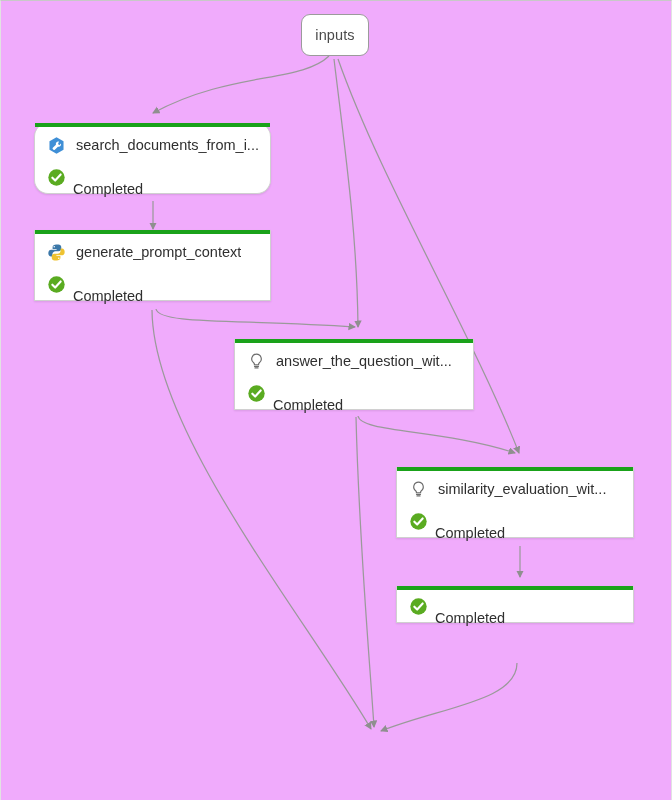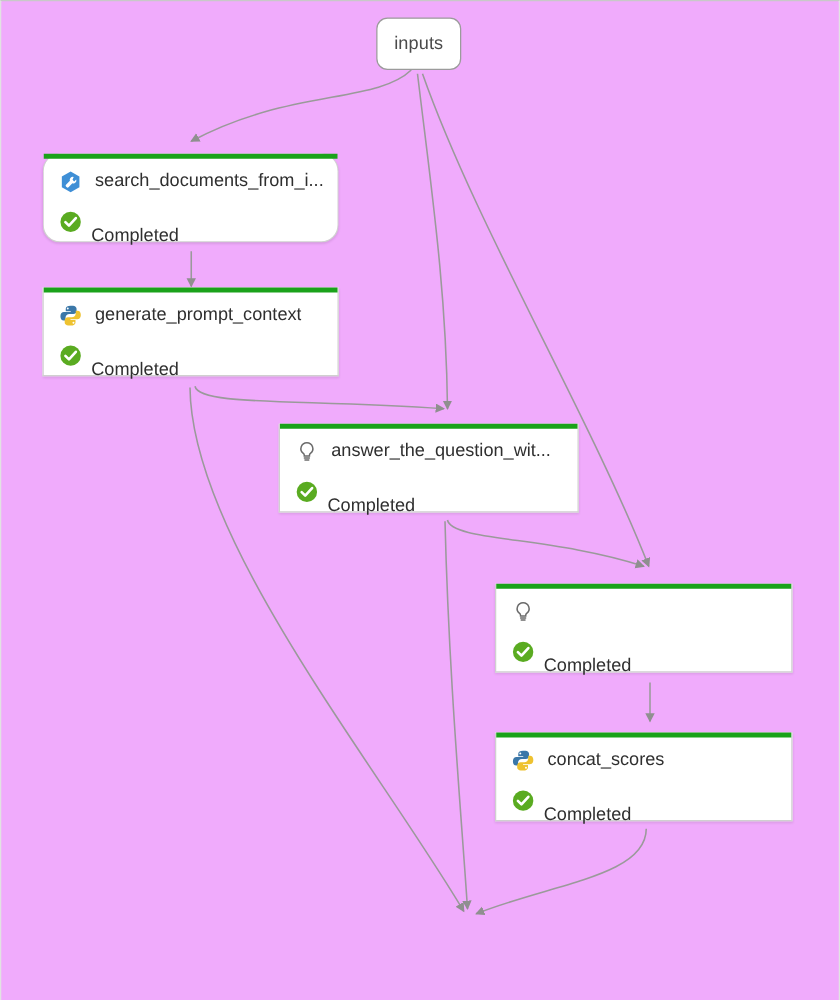--- a/index.html
+++ b/index.html
@@ -155,21 +155,21 @@
     </div>
     <div class="node-row status-row">
       <svg class="node-ico" viewBox="0 0 20 20">
         <circle cx="10" cy="10" r="8.6" fill="#5aab21"></circle>
         <path d="M5.6 10.2 L8.6 13.2 L14.4 6.8" stroke="#ffffff" stroke-width="2.2" fill="none" stroke-linecap="round" stroke-linejoin="round"></path>
       </svg>
       <span class="node-status">Completed</span>
     </div>
   </div>
 
-  <div class="node" style="left:222px; top:338px; width:240px;">
+  <div class="node" style="left:233px; top:338px; width:240px;">
     <div class="node-bar"></div>
     <div class="node-row node-title-row">
       <svg class="node-ico" viewBox="0 0 20 20">
         <path d="M10 2.3 a5 5 0 0 0 -3 9 c.5 .4 .8 1 .8 1.6 v.5 h4.4 v-.5 c0-.6 .3-1.2 .8-1.6 a5 5 0 0 0 -3-9 z" fill="none" stroke="#6b6b6b" stroke-width="1.25"></path>
         <path d="M7.9 15.1 h4.2 M8.4 16.8 h3.2" stroke="#6b6b6b" stroke-width="1.25" stroke-linecap="round"></path>
       </svg>
       <span class="node-title">answer_the_question_wit...</span>
     </div>
     <div class="node-row status-row">
       <svg class="node-ico" viewBox="0 0 20 20">
@@ -180,39 +180,33 @@
     </div>
   </div>
 
   <div class="node" style="left:395px; top:466px; width:238px;">
     <div class="node-bar"></div>
     <div class="node-row node-title-row">
       <svg class="node-ico" viewBox="0 0 20 20">
         <path d="M10 2.3 a5 5 0 0 0 -3 9 c.5 .4 .8 1 .8 1.6 v.5 h4.4 v-.5 c0-.6 .3-1.2 .8-1.6 a5 5 0 0 0 -3-9 z" fill="none" stroke="#6b6b6b" stroke-width="1.25"></path>
         <path d="M7.9 15.1 h4.2 M8.4 16.8 h3.2" stroke="#6b6b6b" stroke-width="1.25" stroke-linecap="round"></path>
       </svg>
+      <span class="node-title">similarity_evaluation_wit...</span>
     </div>
     <div class="node-row status-row">
       <svg class="node-ico" viewBox="0 0 20 20">
         <circle cx="10" cy="10" r="8.6" fill="#5aab21"></circle>
         <path d="M5.6 10.2 L8.6 13.2 L14.4 6.8" stroke="#ffffff" stroke-width="2.2" fill="none" stroke-linecap="round" stroke-linejoin="round"></path>
       </svg>
       <span class="node-status">Completed</span>
     </div>
   </div>
 
   <div class="node" style="left:395px; top:585px; width:238px;">
     <div class="node-bar"></div>
-    <div class="node-row node-title-row">
-      <svg class="node-ico" viewBox="0 0 20 20">
-        <path d="M9.9 1.6 c-2.4 0-4 .9-4 2.6 v2.1 h4.2 v.7 H4.4 c-1.7 0-3 1.2-3 3.6 0 2.3 1.1 3.6 2.8 3.6 h1.5 v-2.4 c0-1.8 1.5-3.2 3.3-3.2 h3.3 c1.5 0 2.7-1.2 2.7-2.6 V4.2 c0-1.5-1.3-2.4-3-2.6 z M7.6 3.2 a.82.82 0 1 1 0 1.64 a.82.82 0 0 1 0-1.64 z" fill="#3b77a8"></path>
-        <path d="M10.1 18.4 c2.4 0 4-.9 4-2.6 v-2.1 H9.9 v-.7 h5.7 c1.7 0 3-1.2 3-3.6 0-2.3-1.1-3.6-2.8-3.6 h-1.5 v2.4 c0 1.8-1.5 3.2-3.3 3.2 H7.7 c-1.5 0-2.7 1.2-2.7 2.6 v1.8 c0 1.5 1.3 2.4 3 2.6 z M12.4 16.8 a.82.82 0 1 1 0-1.64 a.82.82 0 0 1 0 1.64 z" fill="#eec230"></path>
-      </svg>
-      <span class="node-title">concat_scores</span>
-    </div>
     <div class="node-row status-row">
       <svg class="node-ico" viewBox="0 0 20 20">
         <circle cx="10" cy="10" r="8.6" fill="#5aab21"></circle>
         <path d="M5.6 10.2 L8.6 13.2 L14.4 6.8" stroke="#ffffff" stroke-width="2.2" fill="none" stroke-linecap="round" stroke-linejoin="round"></path>
       </svg>
       <span class="node-status">Completed</span>
     </div>
   </div>
 
 

